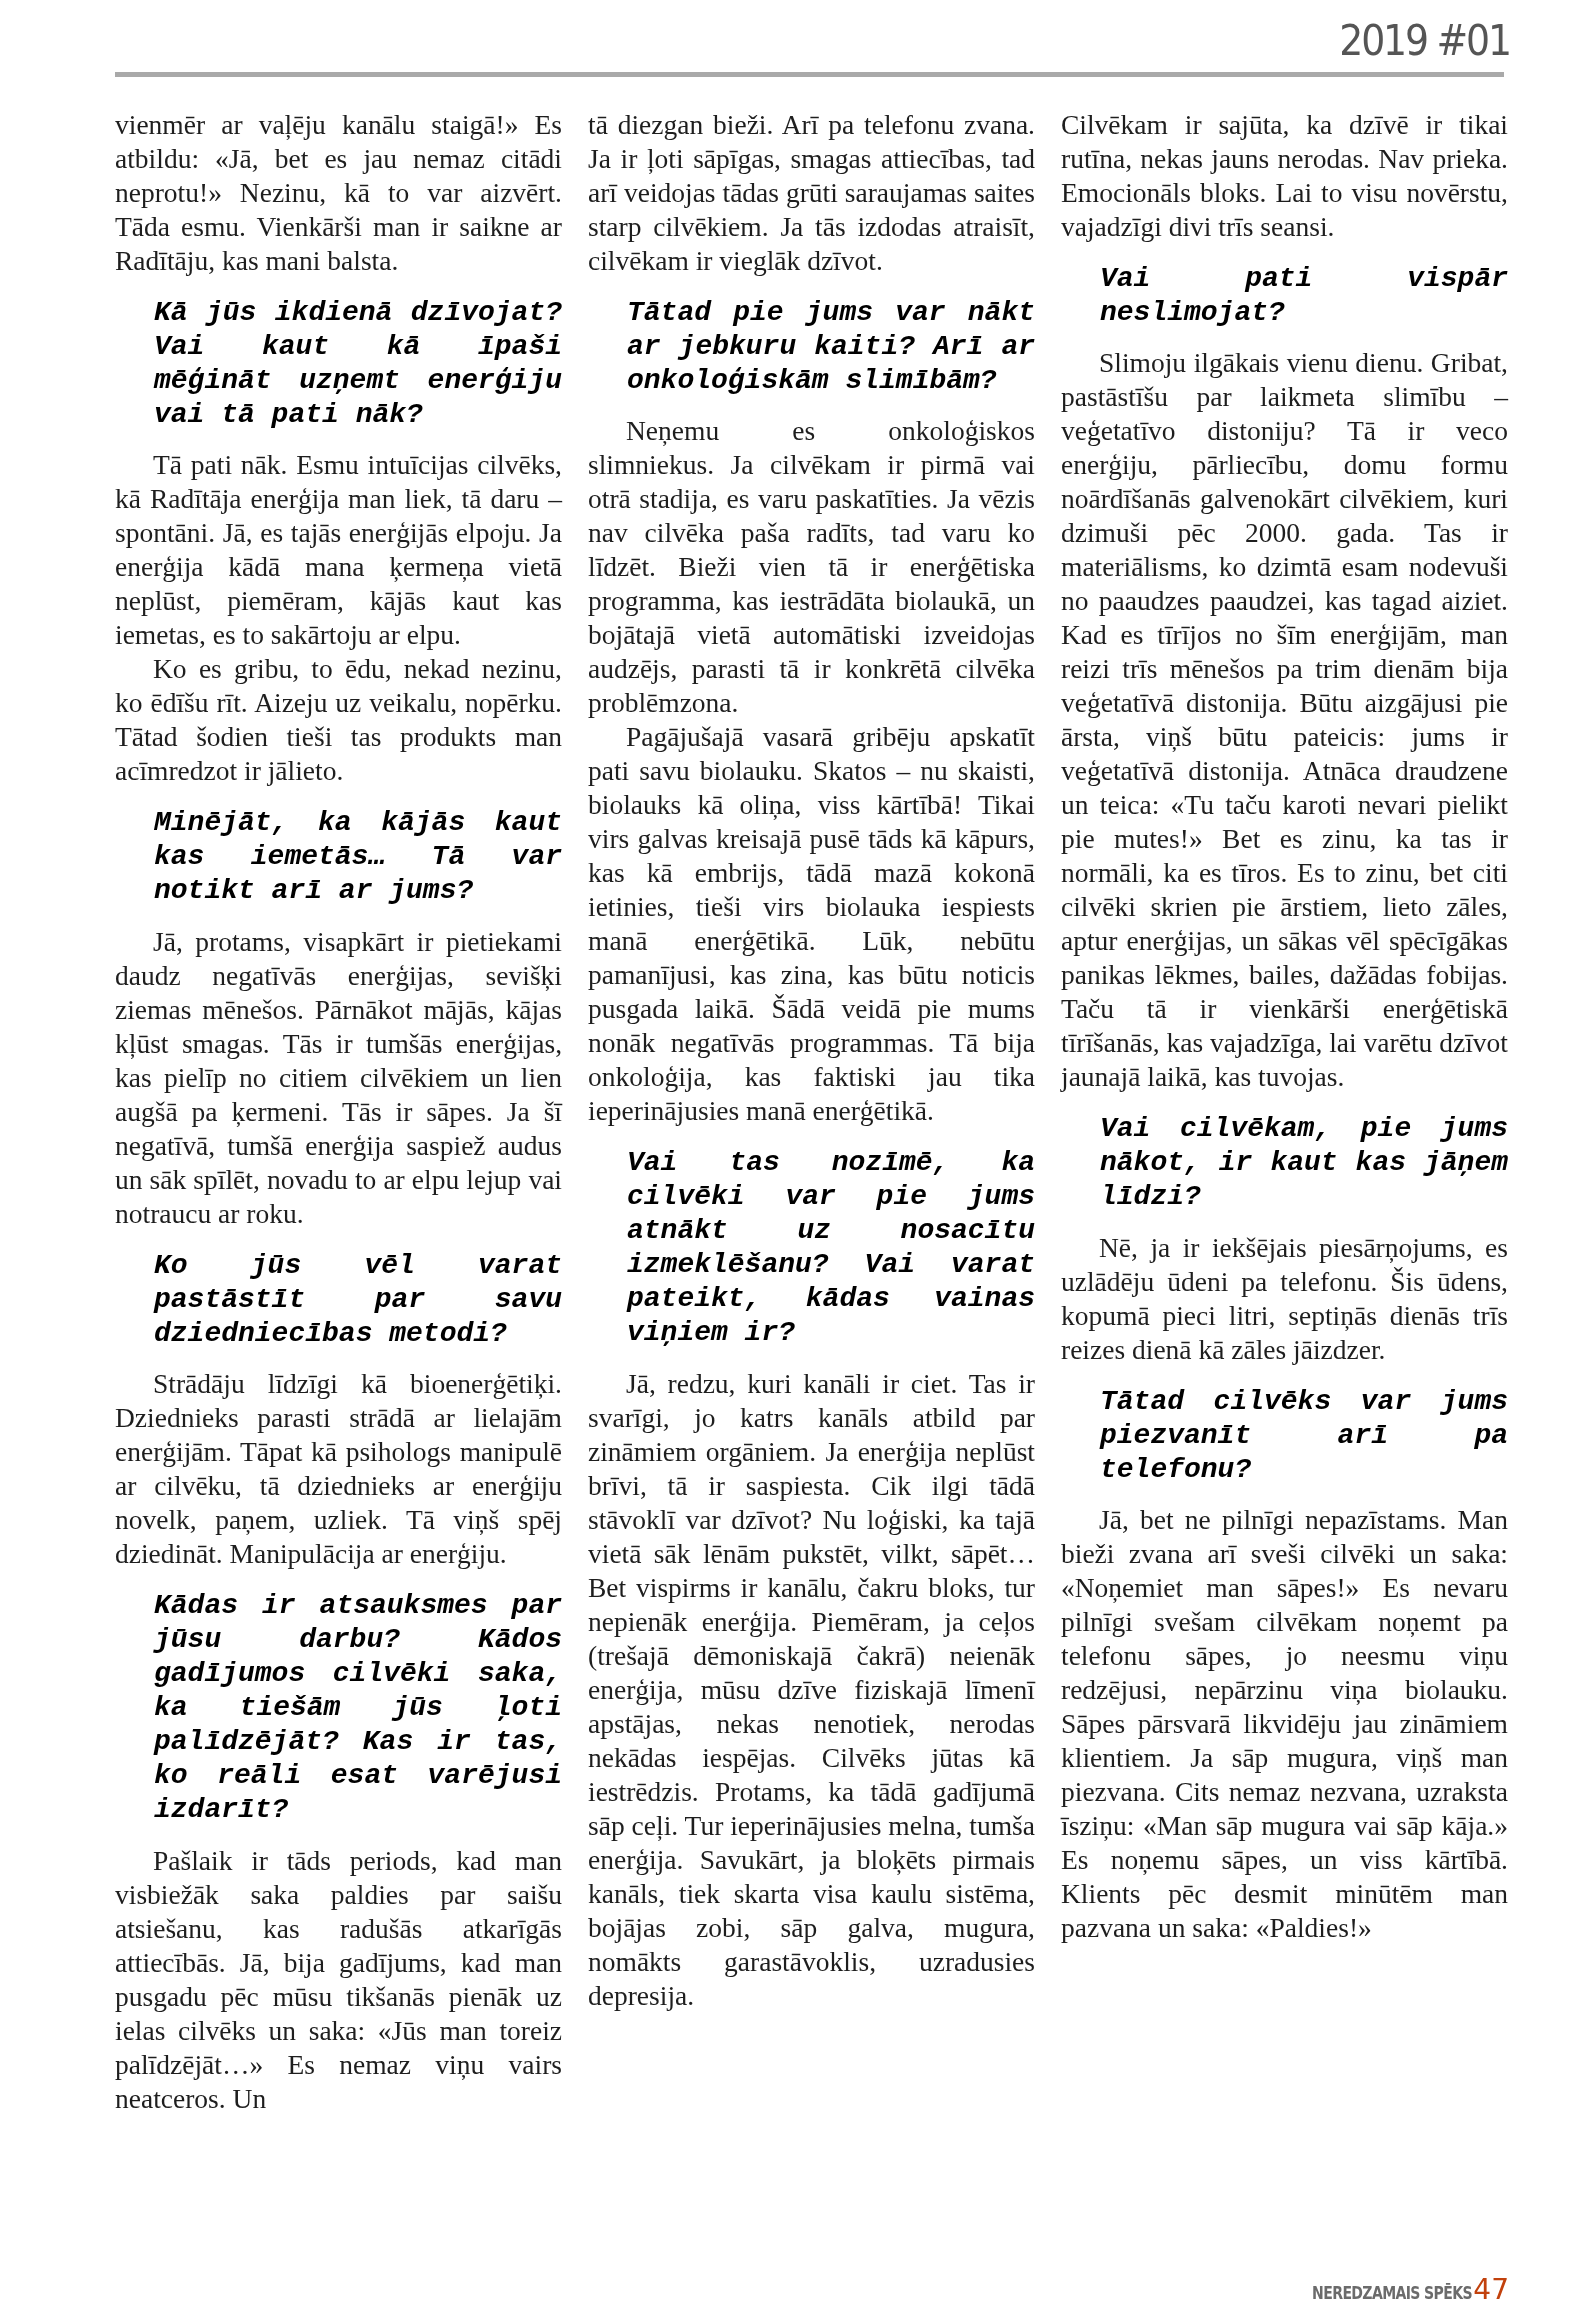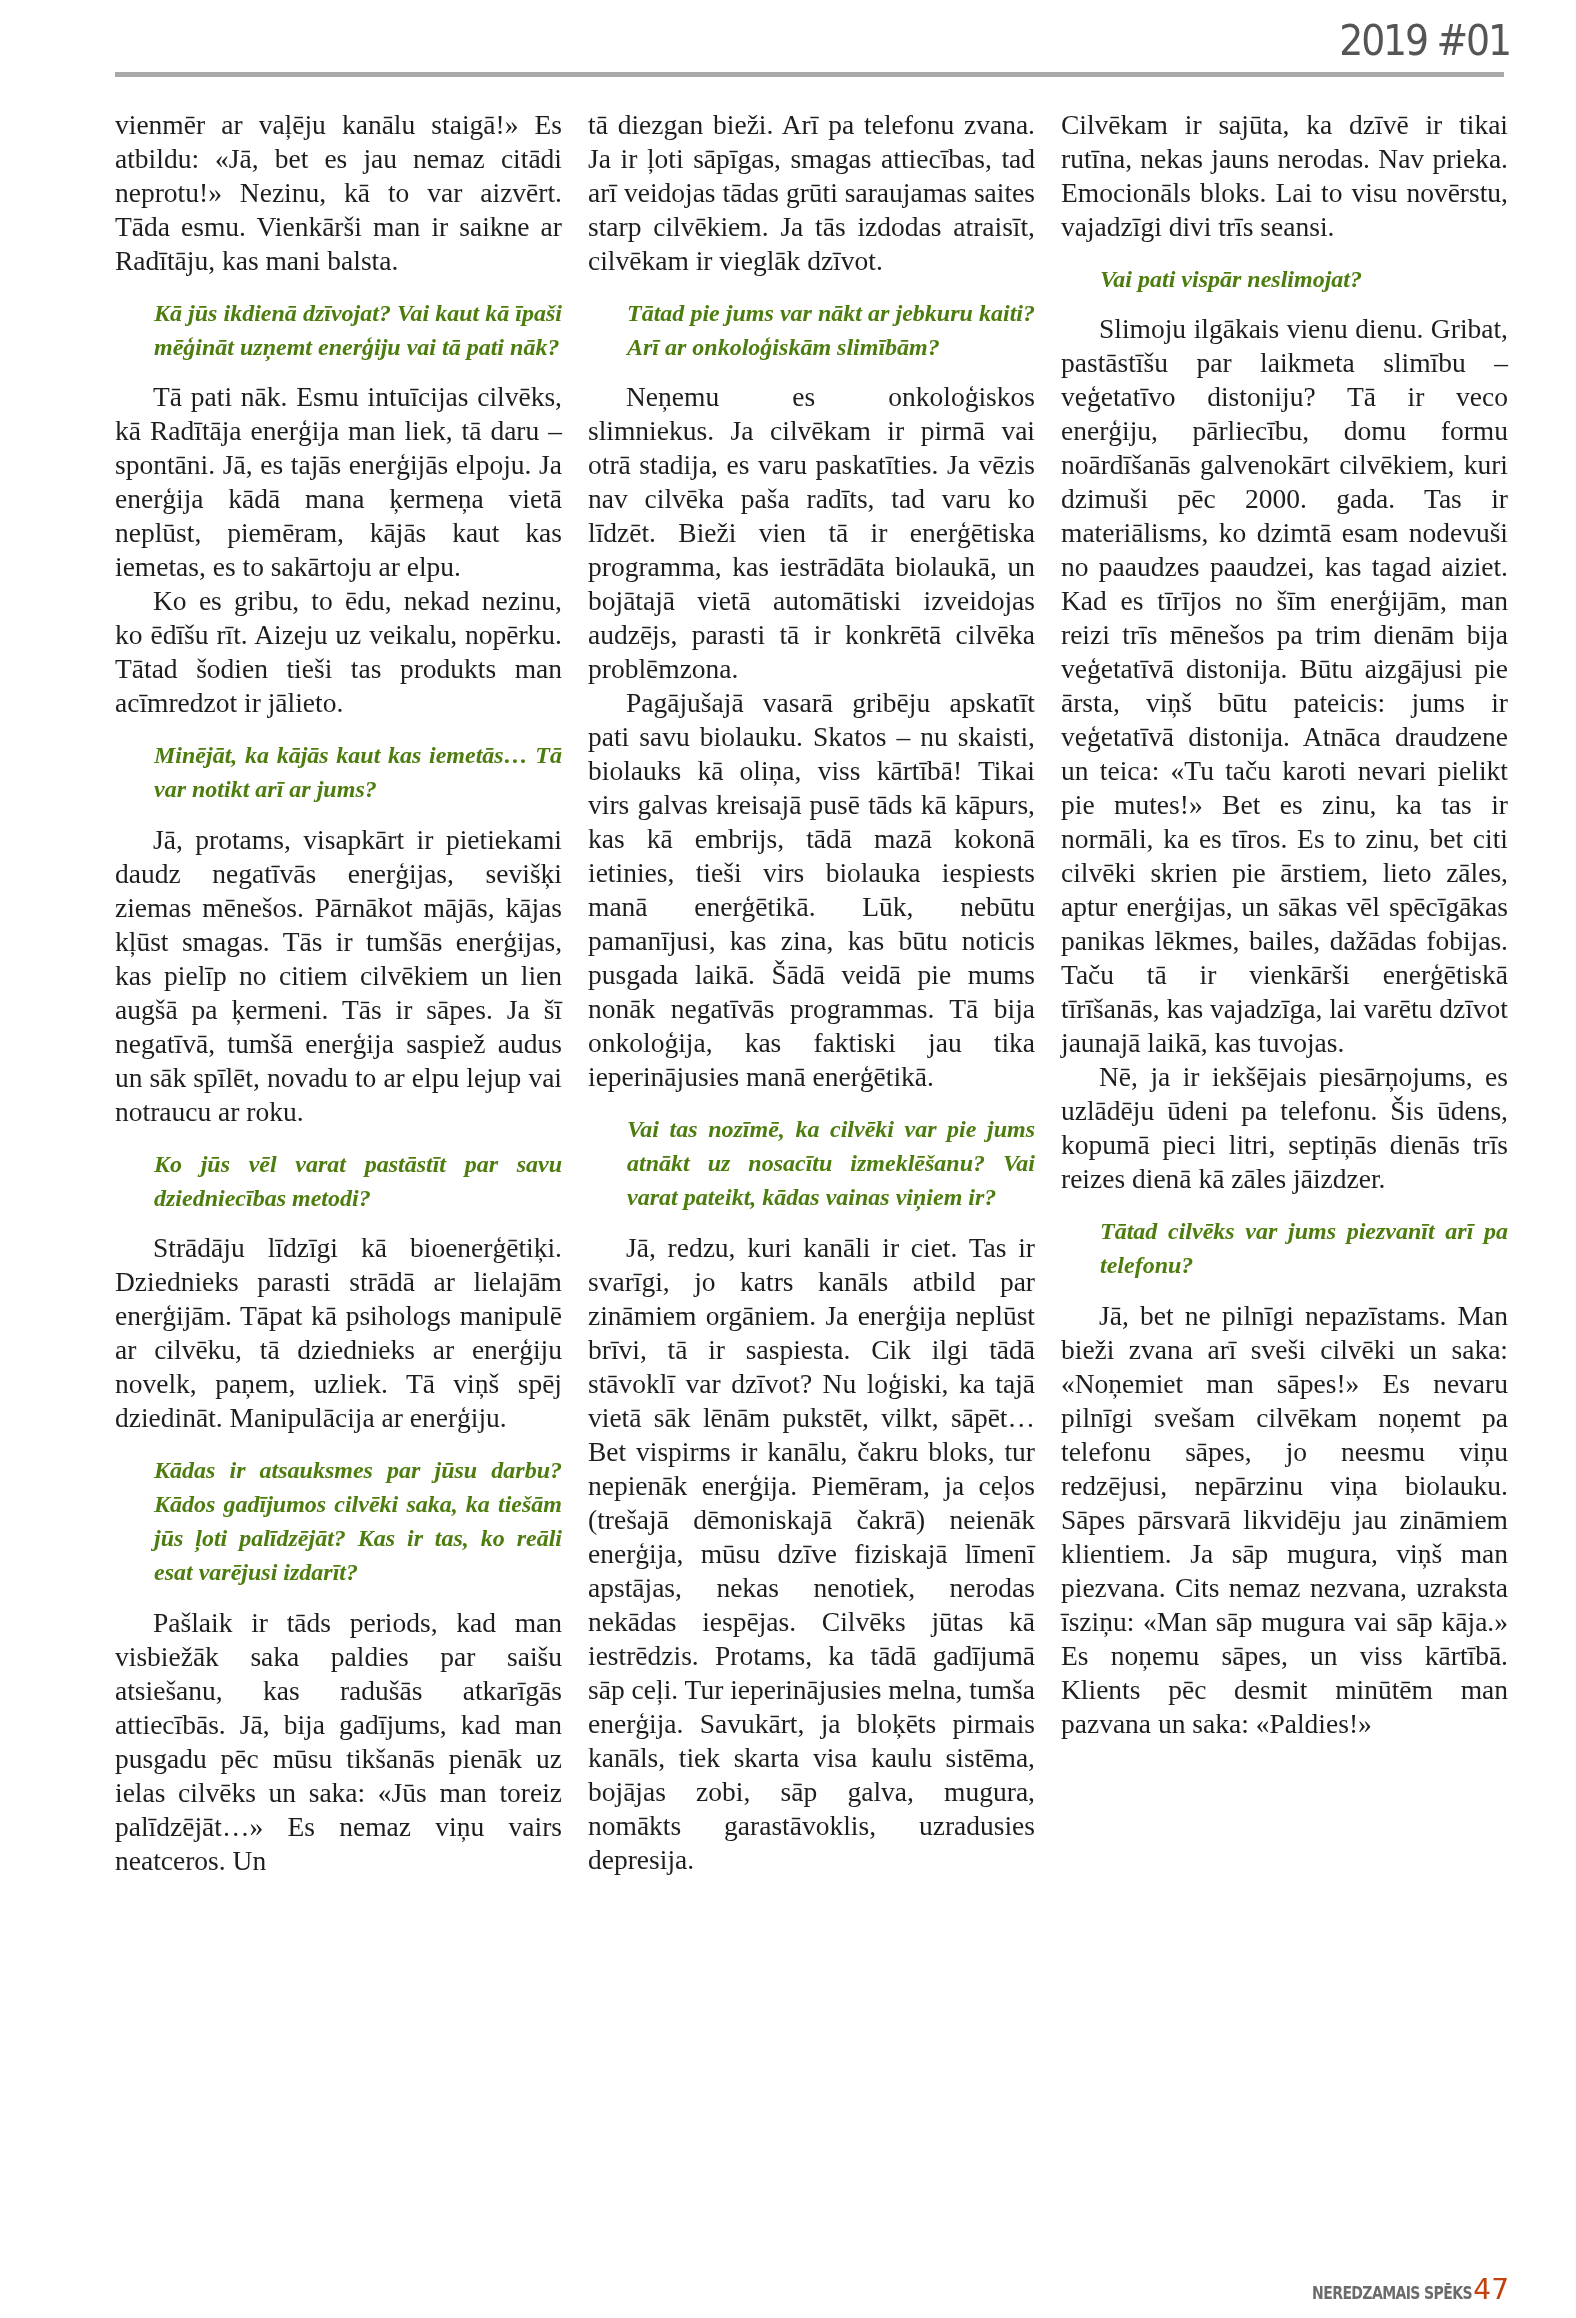--- a/index.html
+++ b/index.html
@@ -15,22 +15,22 @@
     font-family: "Liberation Serif", "DejaVu Serif", serif;
     font-size: 27.5px; line-height: 34px; color: #1e1e1e;
     text-align: justify; hyphens: manual;
   }
   #col1 { left: 115px; }
   #col2 { left: 588px; }
   #col3 { left: 1061px; }
   .col p { margin: 0; text-indent: 0; }
   .col p.ind { text-indent: 38px; }
   .col h3 {
-    margin: 18px 0 16.4px 39px; font-size: 24px; line-height: 34px;
-    font-weight: bold; font-style: italic; color: #4d7c0f; text-align: justify;
+    margin: 18px 0 16.4px 39px; font-size: 28px; line-height: 34px;
+    font-weight: bold; font-style: italic; color: #000000; text-align: justify; font-family: Liberation Mono, monospace;
   }
   .author {
     text-align: right; font-weight: bold; margin-top: 8.2px; font-size: 29px;
     font-family: "DejaVu Serif", serif;
   }
   .footer {
     position: absolute; right: 67px; top: 2273px;
     display: flex; align-items: baseline; gap: 1px;
   }
   .footer .mag {
@@ -62,20 +62,21 @@
     <h3>Tātad pie jums var nākt ar jebkuru kaiti? Arī ar onkoloģiskām slimībām?</h3>
     <p class="ind">Neņemu es onkoloģiskos slimniekus. Ja cilvēkam ir pirmā vai otrā stadija, es varu paskatīties. Ja vēzis nav cilvēka paša radīts, tad varu ko līdzēt. Bieži vien tā ir enerģētiska programma, kas iestrādāta biolaukā, un bojātajā vietā automātiski izveidojas audzējs, parasti tā ir konkrētā cilvēka problēmzona.</p>
     <p class="ind">Pagājušajā vasarā gribēju apskatīt pati savu biolauku. Skatos – nu skaisti, biolauks kā oliņa, viss kārtībā! Tikai virs galvas kreisajā pusē tāds kā kāpurs, kas kā embrijs, tādā mazā kokonā ietinies, tieši virs biolauka iespiests manā enerģētikā. Lūk, nebūtu pamanījusi, kas zina, kas būtu noticis pusgada laikā. Šādā veidā pie mums nonāk negatīvās programmas. Tā bija onkoloģija, kas faktiski jau tika ieperinājusies manā enerģētikā.</p>
     <h3>Vai tas nozīmē, ka cilvēki var pie jums atnākt uz nosacītu izmeklēšanu? Vai varat pateikt, kādas vainas viņiem ir?</h3>
     <p class="ind">Jā, redzu, kuri kanāli ir ciet. Tas ir svarīgi, jo katrs kanāls atbild par zināmiem orgāniem. Ja enerģija neplūst brīvi, tā ir saspiesta. Cik ilgi tādā stāvoklī var dzīvot? Nu loģiski, ka tajā vietā sāk lēnām pukstēt, vilkt, sāpēt… Bet vispirms ir kanālu, čakru bloks, tur nepienāk enerģija. Piemēram, ja ceļos (trešajā dēmoniskajā čakrā) neienāk enerģija, mūsu dzīve fiziskajā līmenī apstājas, nekas nenotiek, nerodas nekādas iespējas. Cilvēks jūtas kā iestrēdzis. Protams, ka tādā gadījumā sāp ceļi. Tur ieperinājusies melna, tumša enerģija. Savukārt, ja bloķēts pirmais kanāls, tiek skarta visa kaulu sistēma, bojājas zobi, sāp galva, mugura, nomākts garastāvoklis, uzradusies depresija.</p>
   </div>
 <div class="col" id="col3">
 <p>Cilvēkam ir sajūta, ka dzīvē ir tikai rutīna, nekas jauns nerodas. Nav prieka. Emocionāls bloks. Lai to visu novērstu, vajadzīgi divi trīs seansi.</p>
     <h3>Vai pati vispār neslimojat?</h3>
     <p class="ind">Slimoju ilgākais vienu dienu. Gribat, pastāstīšu par laikmeta slimību – veģetatīvo distoniju? Tā ir veco enerģiju, pārliecību, domu formu noārdīšanās galvenokārt cilvēkiem, kuri dzimuši pēc 2000. gada. Tas ir materiālisms, ko dzimtā esam nodevuši no paaudzes paaudzei, kas tagad aiziet. Kad es tīrījos no šīm enerģijām, man reizi trīs mēnešos pa trim dienām bija veģetatīvā distonija. Būtu aizgājusi pie ārsta, viņš būtu pateicis: jums ir veģetatīvā distonija. Atnāca draudzene un teica: «Tu taču karoti nevari pielikt pie mutes!» Bet es zinu, ka tas ir normāli, ka es tīros. Es to zinu, bet citi cilvēki skrien pie ārstiem, lieto zāles, aptur enerģijas, un sākas vēl spēcīgākas panikas lēkmes, bailes, dažādas fobijas. Taču tā ir vienkārši enerģētiskā tīrīšanās, kas vajadzīga, lai varētu dzīvot jaunajā laikā, kas tuvojas.</p>
+    <h3>Vai cilvēkam, pie jums nākot, ir kaut kas jāņem līdzi?</h3>
     <p class="ind">Nē, ja ir iekšējais piesārņojums, es uzlādēju ūdeni pa telefonu. Šis ūdens, kopumā pieci litri, septiņās dienās trīs reizes dienā kā zāles jāizdzer.</p>
     <h3>Tātad cilvēks var jums piezvanīt arī pa telefonu?</h3>
     <p class="ind">Jā, bet ne pilnīgi nepazīstams. Man bieži zvana arī sveši cilvēki un saka: «Noņemiet man sāpes!» Es nevaru pilnīgi svešam cilvēkam noņemt pa telefonu sāpes, jo neesmu viņu redzējusi, nepārzinu viņa biolauku. Sāpes pārsvarā likvidēju jau zināmiem klientiem. Ja sāp mugura, viņš man piezvana. Cits nemaz nezvana, uzraksta īsziņu: «Man sāp mugura vai sāp kāja.» Es noņemu sāpes, un viss kārtībā. Klients pēc desmit minūtēm man pazvana un saka: «Paldies!»</p>
   </div>
 
 <div class="footer">
   <span class="mag">NEREDZAMAIS SPĒKS</span>
   <span class="pg">47</span>
 </div>
 

